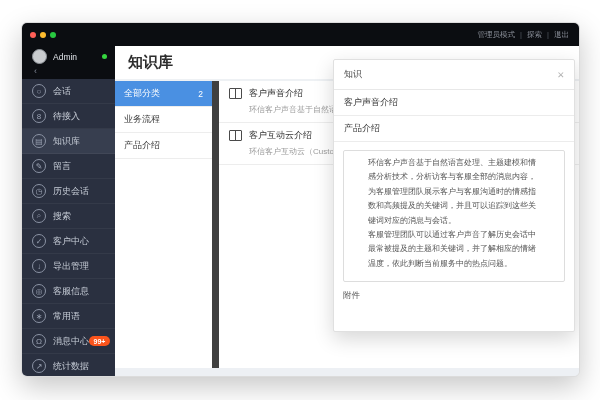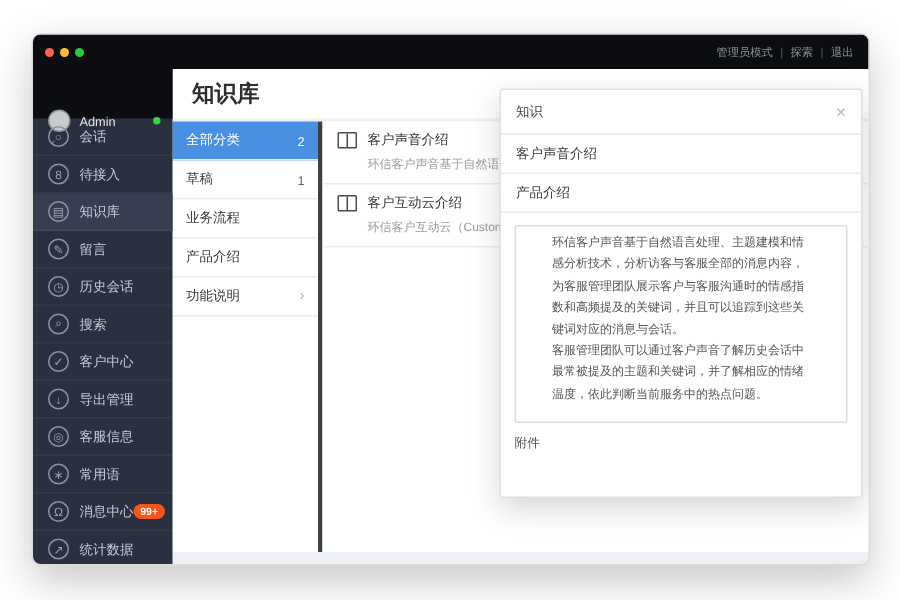--- a/index.html
+++ b/index.html
@@ -13,41 +13,41 @@
           display:flex;align-items:center;z-index:3;}
   .lights{display:flex;gap:4px;margin-left:8px;}
   .light{width:6px;height:6px;border-radius:50%;}
   .light.red{background:#ff5f57;} .light.yellow{background:#febc2e;} .light.green{background:#28c840;}
   .topbar-links{margin-left:auto;margin-right:10px;font-size:7.5px;color:#8d929c;
                 display:flex;gap:5px;align-items:center;}
   .sep{color:#565b64;}
   
   .sidebar{position:absolute;left:0;top:23px;width:93px;bottom:0;background:#2a3040;z-index:2;}
   .sidebar-header{height:33px;background:#0b0d11;padding:1px 8px 0 10px;box-sizing:border-box;}
-  .user-row{display:flex;align-items:center;gap:6px;height:19px;margin-top:24px;}
+  .user-row{display:flex;align-items:center;gap:6px;height:19px;}
   .avatar{width:15px;height:15px;border-radius:50%;background:#c9cccf;border:1px solid #8f949a;box-sizing:border-box;}
   .user-name{font-size:8.5px;color:#e0e3e8;}
   .presence{width:5px;height:5px;border-radius:50%;background:#35d63f;margin-left:auto;}
   .collapse{font-size:9px;color:#848b99;line-height:10px;margin-left:2px;}
   .nav-item{height:25px;display:flex;align-items:center;padding:0 7px 0 10px;
             border-bottom:1px solid rgba(255,255,255,.05);box-sizing:border-box;}
   .nav-item.active{background:#373e4f;}
   .nav-icon{width:14px;height:14px;border:1px solid #8b93a4;border-radius:50%;display:flex;
             align-items:center;justify-content:center;font-size:8px;color:#9aa2b2;flex:0 0 auto;box-sizing:border-box;}
   .nav-label{margin-left:7px;font-size:9px;color:#c6ccd6;white-space:nowrap;}
   .nav-badge{margin-left:auto;background:#fa541c;color:#fff;font-size:7px;font-weight:bold;
              padding:1.5px 4.5px;border-radius:8px;}
   
   .main{position:absolute;left:93px;top:23px;right:0;bottom:0;background:#edf0f4;
         display:flex;flex-direction:column;z-index:1;}
   .content-header{height:33px;background:#fff;display:flex;align-items:center;
                   padding-left:13px;border-bottom:2px solid #eef1f4;flex:0 0 auto;}
   .page-title{font-size:15px;font-weight:bold;color:#2e2e2e;}
   .content-body{flex:1;display:flex;margin-bottom:8px;min-height:0;}
-  .categories{width:97px;background:#fff;border-right:3px solid #404040;flex:0 0 auto;}
+  .categories{width:97px;background:#fff;border-right:7px solid #404040;flex:0 0 auto;}
   .cat-row{height:26px;display:flex;align-items:center;padding:0 9px;border-bottom:1px solid #ededed;
            font-size:9px;color:#3a3a3a;box-sizing:border-box;}
   .cat-row.active{background:#4a90e2;color:#fff;}
   .cat-count{margin-left:auto;font-size:8.5px;color:#666;}
   .cat-row.active .cat-count{color:#fff;}
   .cat-chevron{margin-left:auto;color:#b5b5b5;font-size:10px;}
   .articles{flex:1;background:#fff;min-width:0;}
   .article{padding:6px 10px 7px;border-bottom:1px solid #ededed;display:flex;gap:7px;}
   .book{width:11px;height:9px;border:1px solid #4a4a4a;border-radius:1px;margin-top:1px;flex:0 0 auto;
         background:linear-gradient(#4a4a4a,#4a4a4a) 50% 0/1px 100% no-repeat;}
@@ -154,32 +154,24 @@
     <div class="content-header">
       <span class="page-title">知识库</span>
     </div>
     <div class="content-body">
       <div class="categories">
         <div class="cat-row active">
           <span>全部分类</span>
           <span class="cat-count">2</span>
         </div>
         <div class="cat-row">
-          <span>草稿</span>
-          <span class="cat-count">1</span>
-        </div>
-        <div class="cat-row">
           <span>业务流程</span>
         </div>
         <div class="cat-row">
           <span>产品介绍</span>
-        </div>
-        <div class="cat-row">
-          <span>功能说明</span>
-          <span class="cat-chevron">›</span>
         </div>
       </div>
       <div class="articles">
         <div class="article">
           <span class="book"></span>
           <div class="article-info">
             <div class="article-title">客户声音介绍</div>
             <div class="article-desc">环信客户声音基于自然语言处理，主题建模和情感分析技术，分析访客与客服全部的消息内容</div>
           </div>
         </div>

